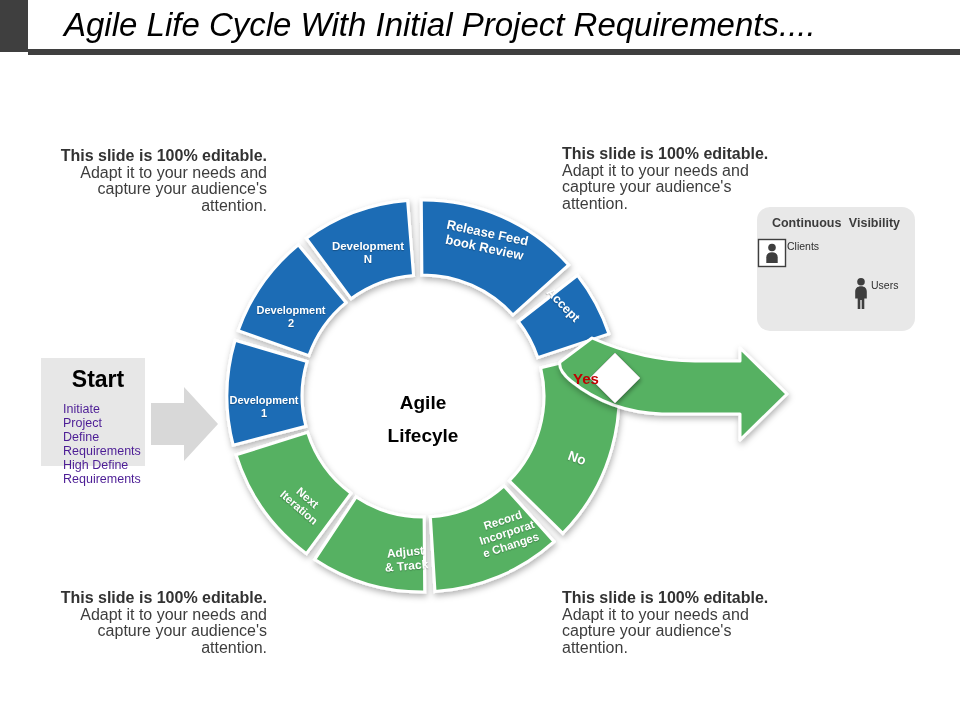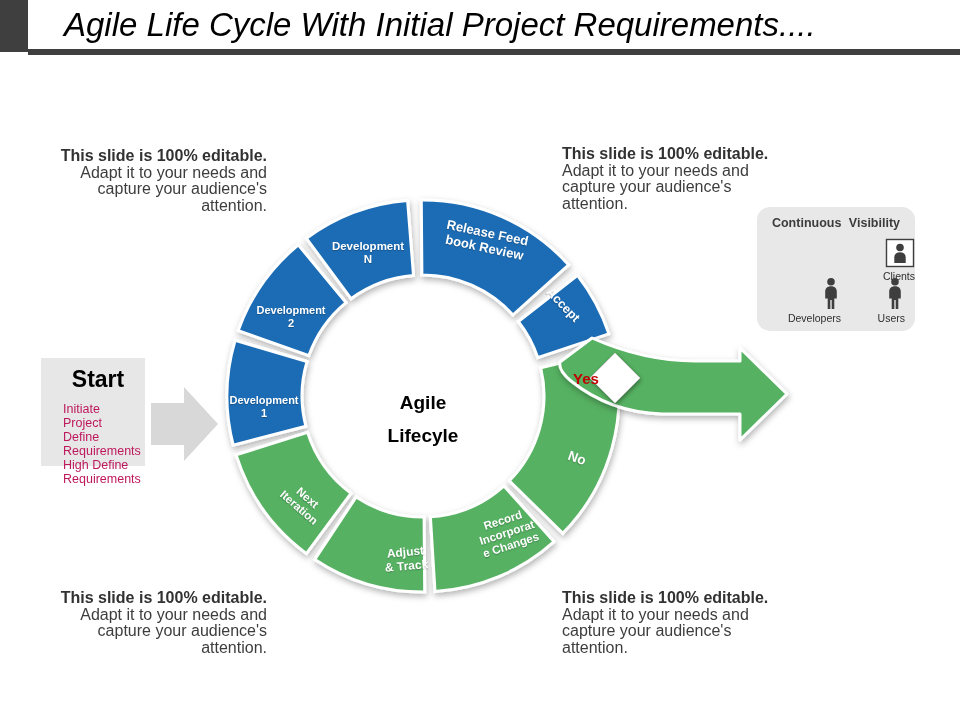--- a/index.html
+++ b/index.html
@@ -31,38 +31,38 @@
   .center-label{
     position:absolute;left:423px;top:391px;transform:translate(-50%,-50%);
     font-size:19px;line-height:33px;font-weight:bold;color:#000;text-align:center;white-space:nowrap;margin-top:28px;
   }
   
   .start-box{
     position:absolute;left:41px;top:358px;width:104px;height:108px;
     background:#e7e7e7;box-sizing:border-box;padding:8px 6px 0 22px;
   }
   .start-box h2{margin:0 0 10px -6px;font-size:23px;line-height:26px;color:#000;text-align:center}
-  .start-box .ln{font-size:12.5px;line-height:14px;color:#be185d}
+  .start-box .ln{font-size:12.5px;line-height:14px;color:#4c1d95}
   
   .yes-label{
     position:absolute;left:586px;top:378px;transform:translate(-50%,-50%);
     font-size:15px;font-weight:bold;
   }
   
   .rtm{
     position:absolute;left:752px;top:339px;width:176px;text-align:center;
     font-size:18px;font-weight:bold;color:#000;white-space:nowrap;
   }
   
   .panel{
     position:absolute;left:757px;top:207px;width:158px;height:124px;
     border-radius:13px;background:#e8e8e8;color:#3e3e3e;
   }
   .panel-title{position:absolute;left:0;right:0;top:9px;text-align:center;font-size:12.5px;font-weight:bold;color:#3c3c3c;word-spacing:4px}
-  .persona{position:absolute;display:flex;flex-direction:column;align-items:flex-end}
+  .persona{position:absolute;display:flex;flex-direction:row;align-items:flex-start}
   .persona .cap{font-size:10.5px;color:#2e2e2e;margin-top:2px;white-space:nowrap}
   .persona svg{display:block;fill:#3e3e3e}
   .p-clients{left:0;right:0;top:31px}
   .p-developers{left:16px;top:70px;width:68px}
   .p-users{left:94px;top:70px;width:54px}
 </style>
 </head>
 <body>
 
 <div class="slide">
@@ -181,27 +181,20 @@
   <div class="panel" style="background: rgb(232, 232, 232);">
     <div class="panel-title">Continuous Visibility</div>
     <div class="persona p-clients">
       <svg width="30" height="30" viewBox="0 0 30 30">
         <rect x="1.5" y="1.5" width="27" height="27" fill="#ffffff" stroke="#3e3e3e" stroke-width="1.4"></rect>
         <circle cx="15" cy="9.5" r="3.8"></circle>
         <path d="M15 14.2 C11.4 14.2 9.3 16.2 9.3 19.2 L9.3 25 L20.7 25 L20.7 19.2 C20.7 16.2 18.6 14.2 15 14.2 Z"></path>
       </svg>
       <div class="cap">Clients</div>
     </div>
-    <div class="persona p-developers">
-      <svg width="20" height="33" viewBox="0 0 20 32">
-        <circle cx="10" cy="4.2" r="3.8"></circle>
-        <path d="M10 8.8 C6.2 8.8 4.2 11 4.2 14.2 L4.2 21 L6.7 21 L6.7 31.5 L9.3 31.5 L9.3 22.5 L10.7 22.5 L10.7 31.5 L13.3 31.5 L13.3 21 L15.8 21 L15.8 14.2 C15.8 11 13.8 8.8 10 8.8 Z"></path>
-      </svg>
-      <div class="cap">Developers</div>
-    </div>
     <div class="persona p-users">
       <svg width="20" height="33" viewBox="0 0 20 32">
         <circle cx="10" cy="4.2" r="3.8"></circle>
         <path d="M10 8.8 C6.2 8.8 4.2 11 4.2 14.2 L4.2 21 L6.7 21 L6.7 31.5 L9.3 31.5 L9.3 22.5 L10.7 22.5 L10.7 31.5 L13.3 31.5 L13.3 21 L15.8 21 L15.8 14.2 C15.8 11 13.8 8.8 10 8.8 Z"></path>
       </svg>
       <div class="cap">Users</div>
     </div>
   </div>
 
 

